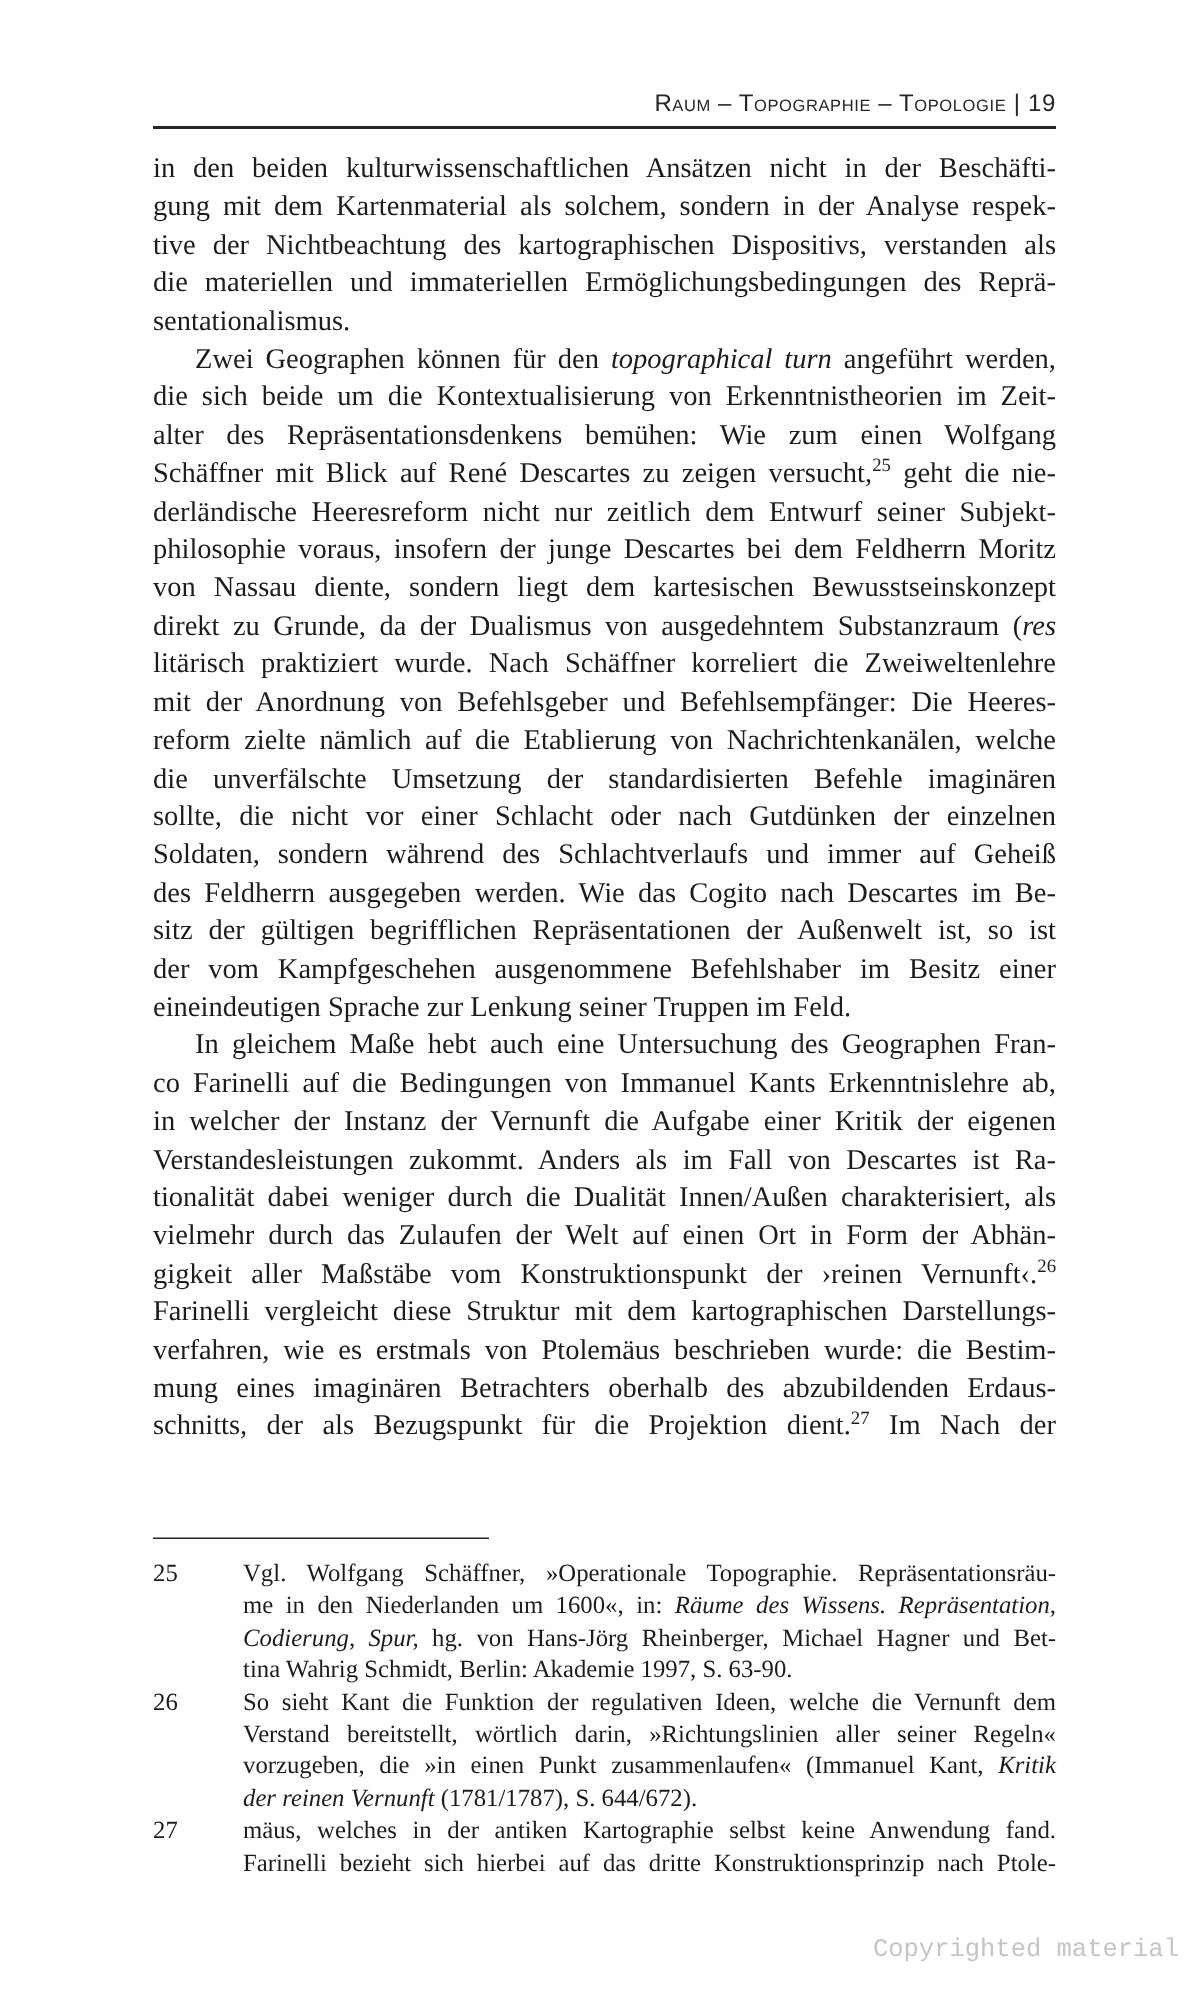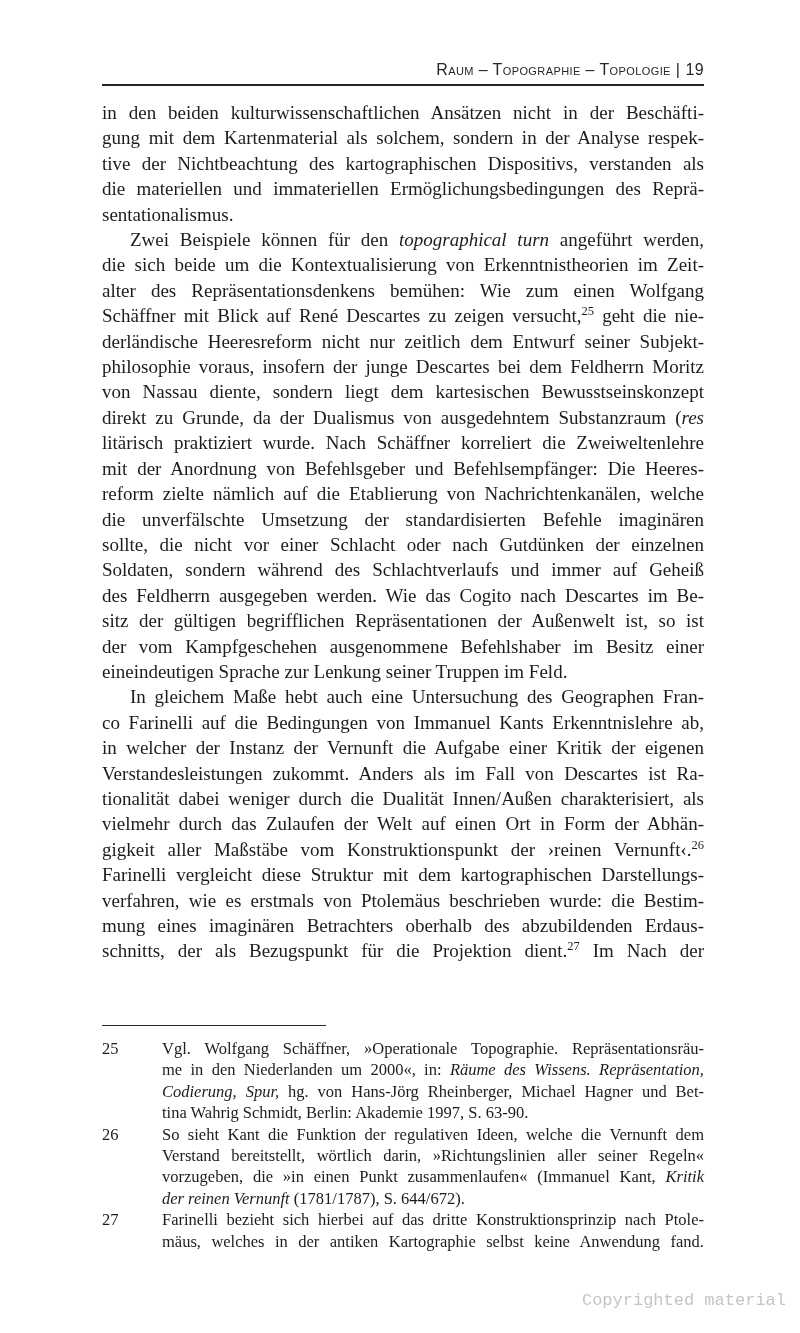--- a/index.html
+++ b/index.html
@@ -72,21 +72,21 @@
   </div>
 
   <div class="header-rule"></div>
 
   <div class="body-text">
       <div class="line"><span class="">in den beiden kulturwissenschaftlichen Ansätzen nicht in der Beschäfti-</span></div>
       <div class="line"><span class="">gung mit dem Kartenmaterial als solchem, sondern in der Analyse respek-</span></div>
       <div class="line"><span class="">tive der Nichtbeachtung des kartographischen Dispositivs, verstanden als</span></div>
       <div class="line"><span class="">die materiellen und immateriellen Ermöglichungsbedingungen des Reprä-</span></div>
       <div class="line last"><span class="">sentationalismus.</span></div>
-      <div class="line indent"><span class="">Zwei Beispiele können für den </span><span class="it">topographical turn</span><span class=""> angeführt werden,</span></div>
+      <div class="line indent"><span class="">Zwei Geographen können für den </span><span class="it">topographical turn</span><span class=""> angeführt werden,</span></div>
       <div class="line"><span class="">die sich beide um die Kontextualisierung von Erkenntnistheorien im Zeit-</span></div>
       <div class="line"><span class="">alter des Repräsentationsdenkens bemühen: Wie zum einen Wolfgang</span></div>
       <div class="line"><span class="">Schäffner mit Blick auf René Descartes zu zeigen versucht,</span><span class="sup">25</span><span class=""> geht die nie-</span></div>
       <div class="line"><span class="">derländische Heeresreform nicht nur zeitlich dem Entwurf seiner Subjekt-</span></div>
       <div class="line"><span class="">philosophie voraus, insofern der junge Descartes bei dem Feldherrn Moritz</span></div>
       <div class="line"><span class="">von Nassau diente, sondern liegt dem kartesischen Bewusstseinskonzept</span></div>
       <div class="line"><span class="">direkt zu Grunde, da der Dualismus von ausgedehntem Substanzraum (</span><span class="it">res</span></div>
       <div class="line"><span class="">litärisch praktiziert wurde. Nach Schäffner korreliert die Zweiweltenlehre</span></div>
       <div class="line"><span class="">mit der Anordnung von Befehlsgeber und Befehlsempfänger: Die Heeres-</span></div>
       <div class="line"><span class="">reform zielte nämlich auf die Etablierung von Nachrichtenkanälen, welche</span></div>
@@ -110,38 +110,38 @@
       <div class="line"><span class="">schnitts, der als Bezugspunkt für die Projektion dient.</span><span class="sup">27</span><span class=""> Im Nach der</span></div>
     </div>
 
   <div class="footnote-sep"></div>
 
   <div class="footnotes">
       <div class="footnote">
         <div class="fn-num">25</div>
         <div class="fn-text">
           <div class="fn-line"><span class="">Vgl. Wolfgang Schäffner, »Operationale Topographie. Repräsentationsräu-</span></div>
-          <div class="fn-line"><span class="">me in den Niederlanden um 2000«, in: </span><span class="it">Räume des Wissens. Repräsentation,</span></div>
+          <div class="fn-line"><span class="">me in den Niederlanden um 1600«, in: </span><span class="it">Räume des Wissens. Repräsentation,</span></div>
           <div class="fn-line"><span class="it">Codierung, Spur,</span><span class=""> hg. von Hans-Jörg Rheinberger, Michael Hagner und Bet-</span></div>
           <div class="fn-line last"><span class="">tina Wahrig Schmidt, Berlin: Akademie 1997, S. 63-90.</span></div>
         </div>
       </div>
       <div class="footnote">
         <div class="fn-num">26</div>
         <div class="fn-text">
           <div class="fn-line"><span class="">So sieht Kant die Funktion der regulativen Ideen, welche die Vernunft dem</span></div>
           <div class="fn-line"><span class="">Verstand bereitstellt, wörtlich darin, »Richtungslinien aller seiner Regeln«</span></div>
           <div class="fn-line"><span class="">vorzugeben, die »in einen Punkt zusammenlaufen« (Immanuel Kant, </span><span class="it">Kritik</span></div>
           <div class="fn-line last"><span class="it">der reinen Vernunft</span><span class=""> (1781/1787), S. 644/672).</span></div>
         </div>
       </div>
       <div class="footnote">
         <div class="fn-num">27</div>
         <div class="fn-text">
+          <div class="fn-line"><span class="">mäus, welches in der antiken Kartographie selbst keine Anwendung fand.</span></div>
           <div class="fn-line"><span class="">Farinelli bezieht sich hierbei auf das dritte Konstruktionsprinzip nach Ptole-</span></div>
-          <div class="fn-line"><span class="">mäus, welches in der antiken Kartographie selbst keine Anwendung fand.</span></div>
         </div>
       </div>
     </div>
 
   <div class="watermark" style="color: rgb(197, 197, 197);">Copyrighted material</div>
 
 </div>
 
 </body></html>

